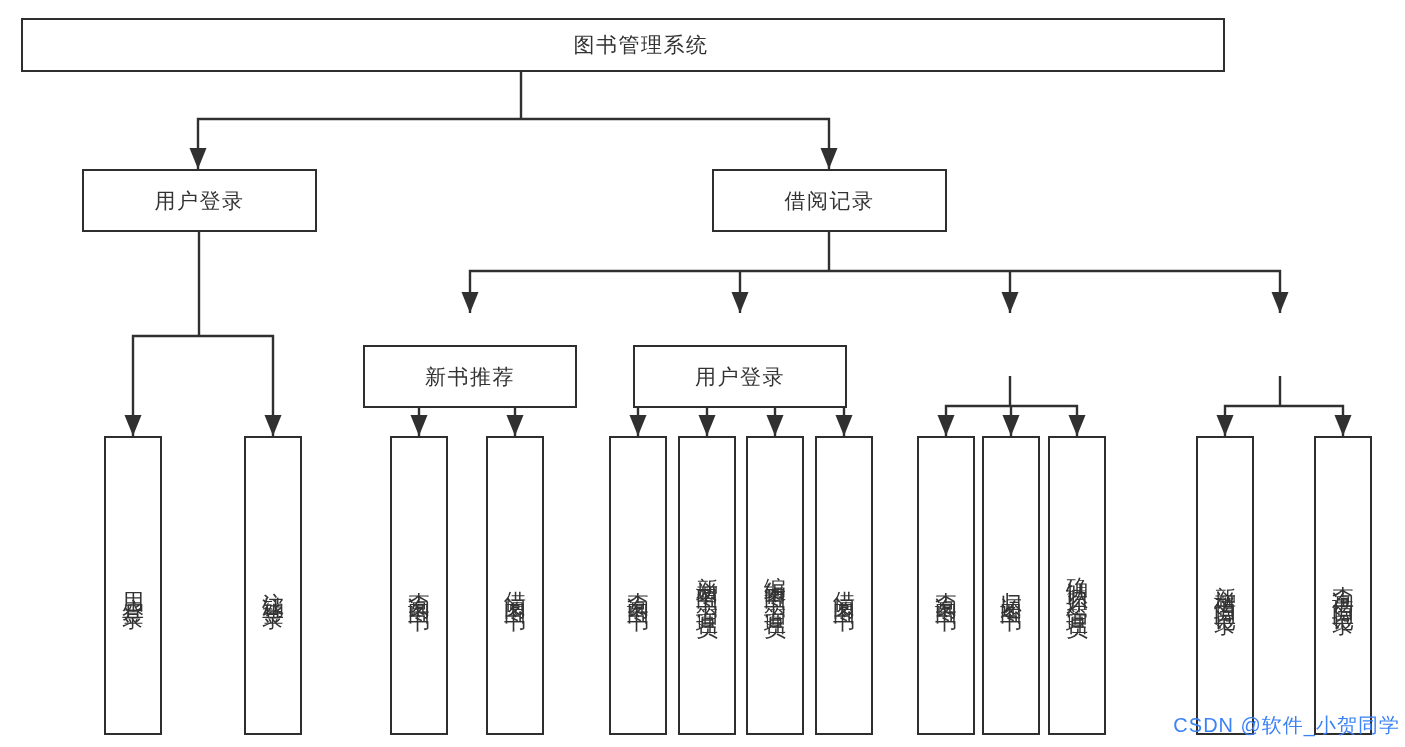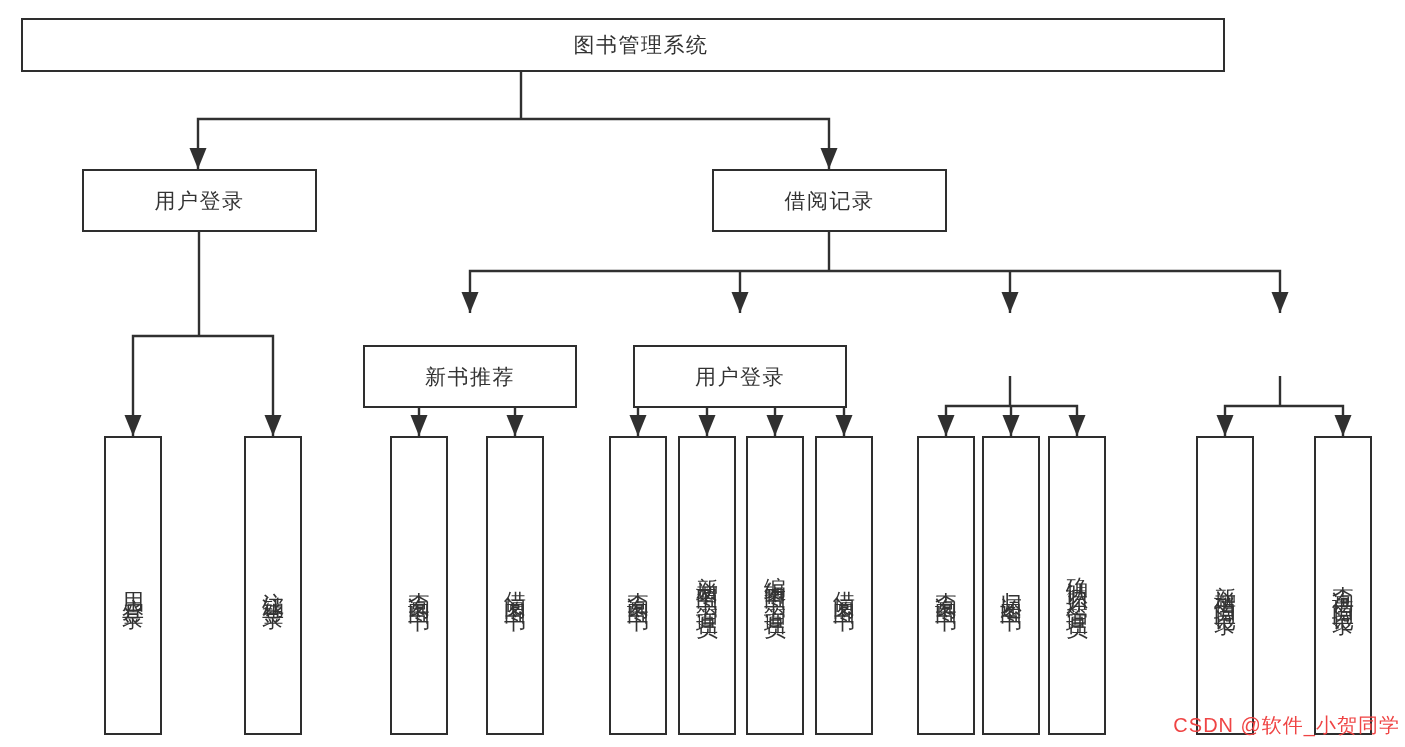--- a/index.html
+++ b/index.html
@@ -33,21 +33,21 @@
     writing-mode:vertical-rl;
     text-orientation:mixed;
     letter-spacing:6px;
     line-height:1;
     white-space:nowrap;
   }
   #watermark{
     position:absolute;
     right:5px;bottom:8px;
     font-size:20px;
-    color:#ef4444;
+    color:#3b82f6;
     letter-spacing:1px;
   }
 </style>
 </head>
 <body>
 
 <div id="stage">
 
   <svg id="connectors" viewBox="0 0 1405 747" xmlns="http://www.w3.org/2000/svg">
     <g stroke="#303030" stroke-width="2.4" fill="none">

